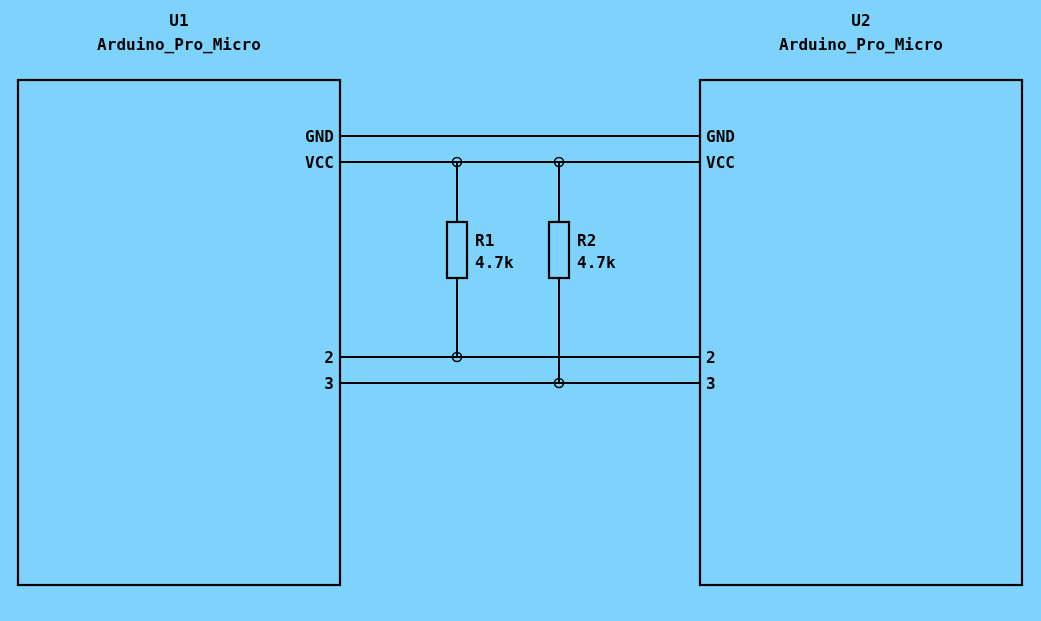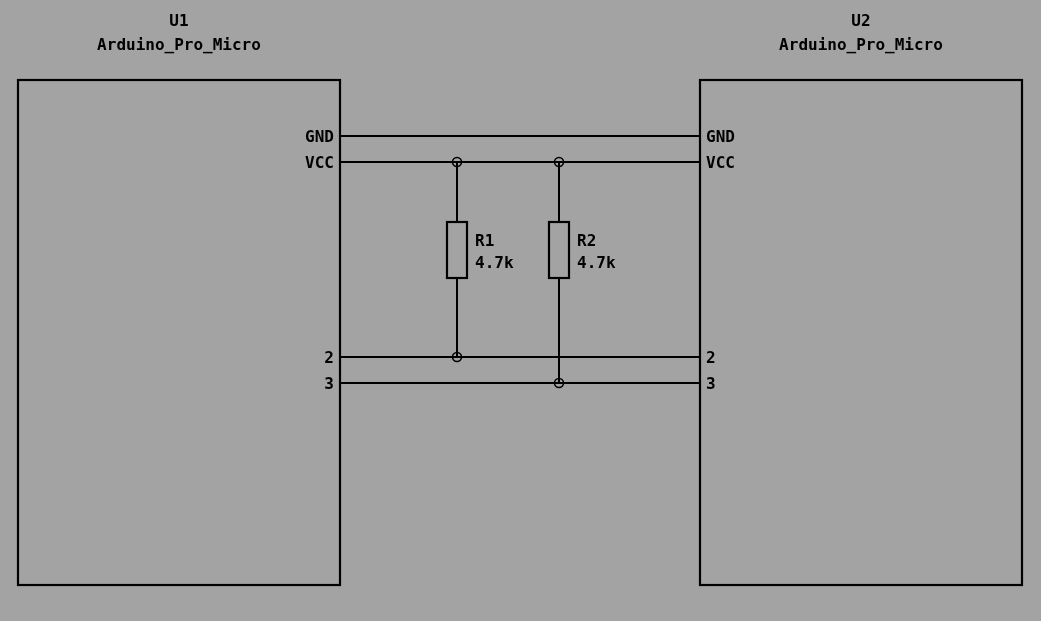--- a/index.html
+++ b/index.html
@@ -3,21 +3,21 @@
 <meta charset="utf-8">
 <style>
   html, body {
     margin: 0;
     padding: 0;
     background: #ffffff;
   }
   .canvas {
     width: 1041px;
     height: 621px;
-    background: #a3a3a3;
+    background: #7dd3fc;
     position: relative;
     overflow: hidden;
   }
   svg { display: block; }
   .sym {
     fill: none;
     stroke: #000000;
     stroke-width: 2.2;
   }
   .wire {

